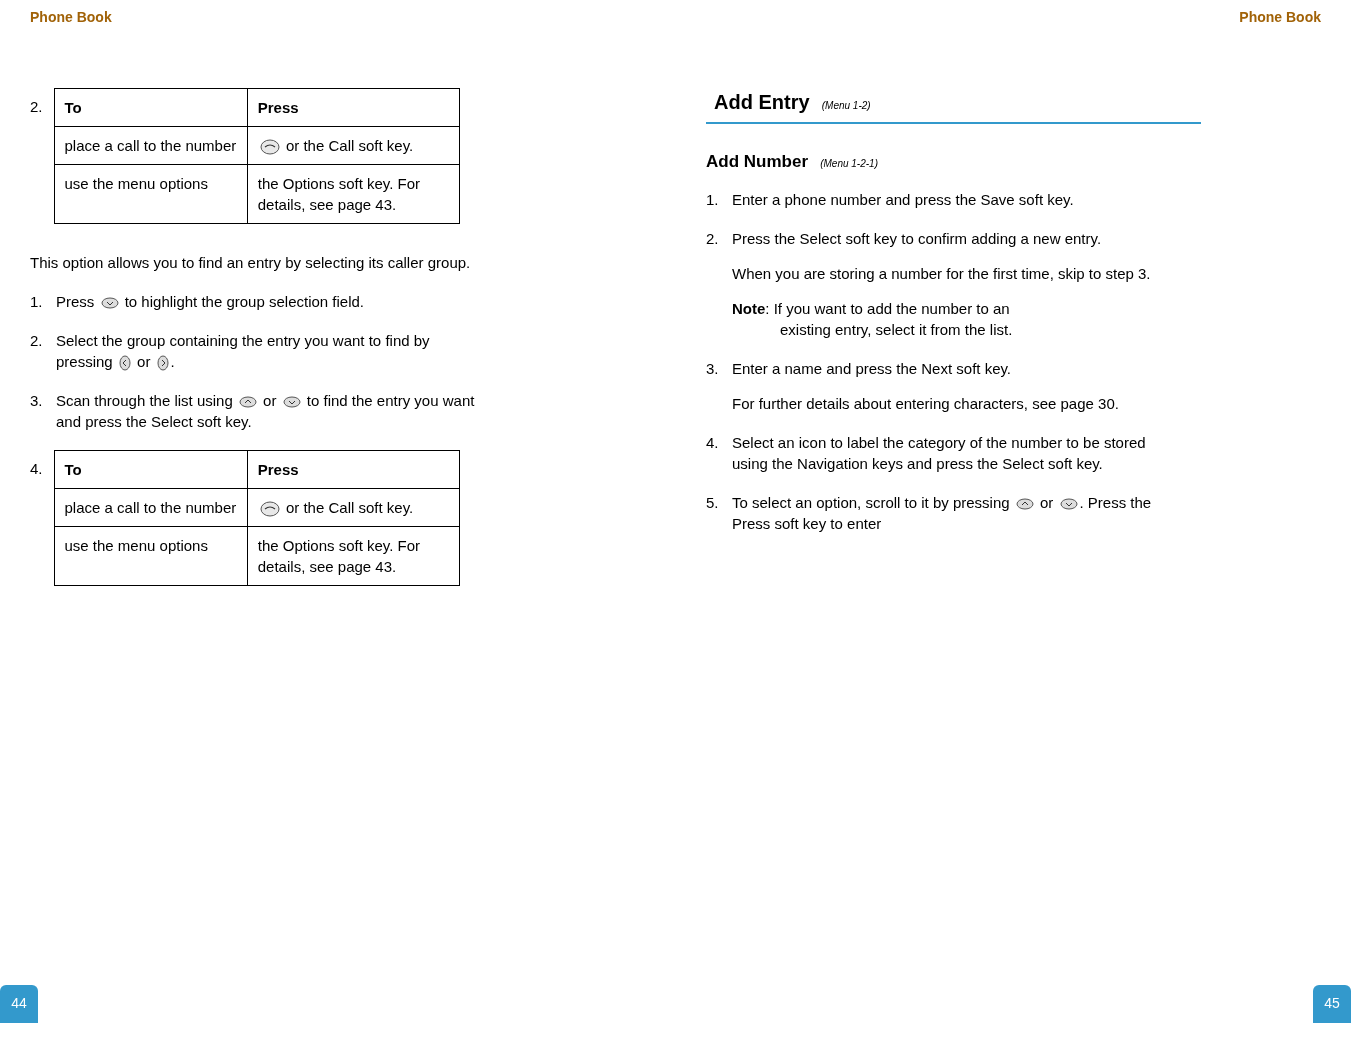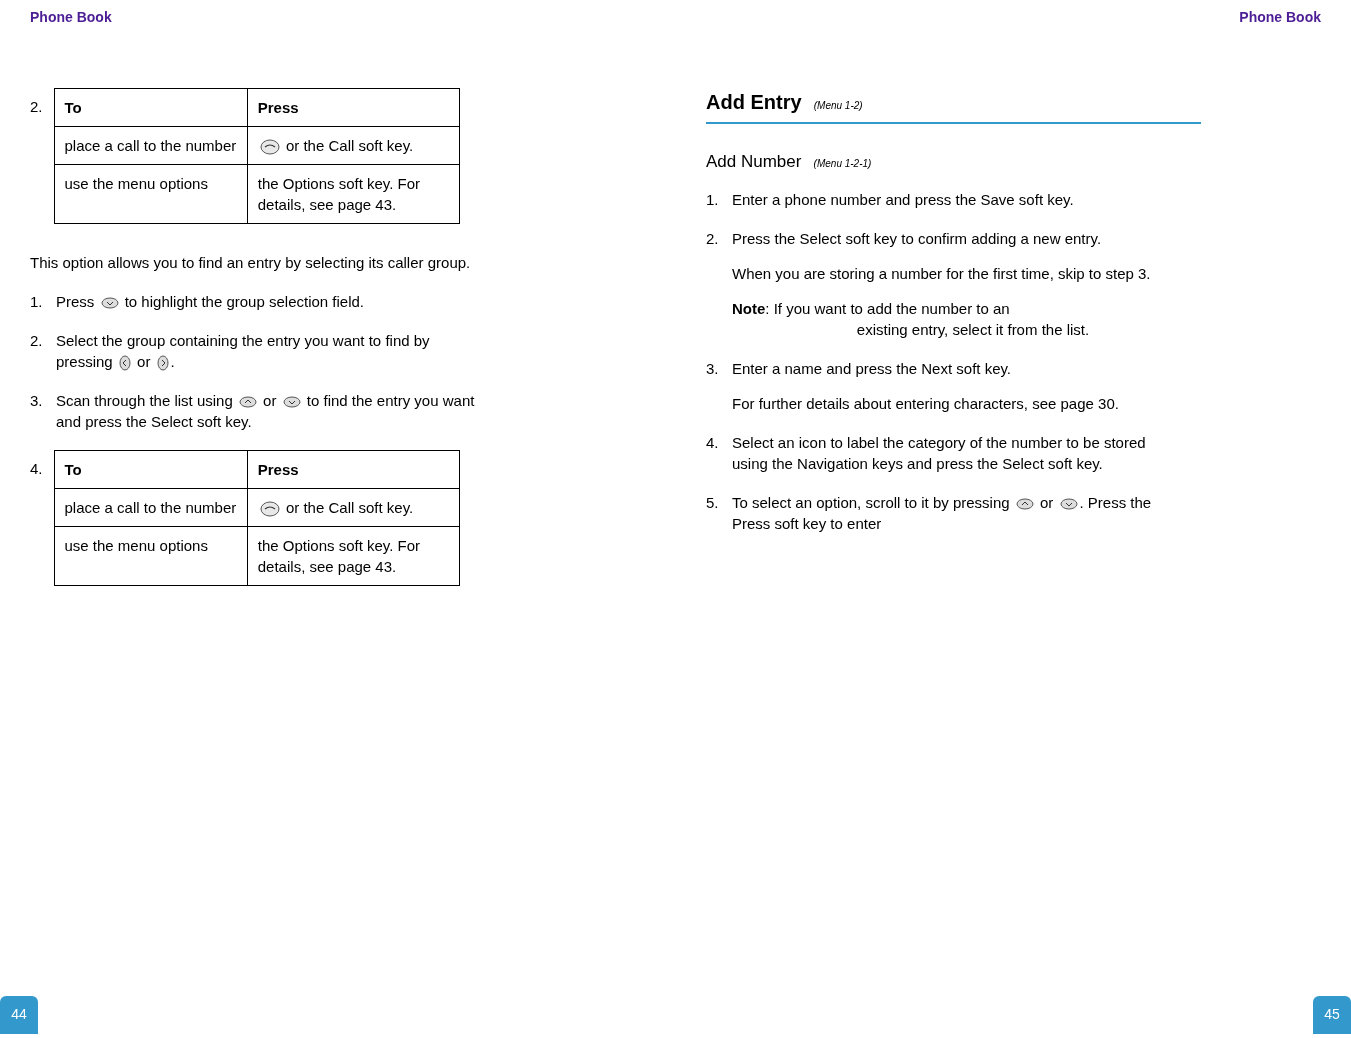--- a/index.html
+++ b/index.html
@@ -16,30 +16,30 @@
   .page {
     position: absolute;
     top: 0;
     width: 675px;
     height: 1038px;
     padding: 8px 30px 0 30px;
   }
   .page-left { left: 0; }
   .page-right { left: 676px; }
   .header {
-    color: #4c1d95;
+    color: #a16207;
     font-size: 14px;
     font-weight: bold;
     margin-bottom: 60px;
   }
   .page-left .header { text-align: left; }
   .page-right .header { text-align: right; }
   .page-number {
     position: absolute;
-    bottom: 4px;
+    bottom: 15px;
     width: 38px;
     height: 38px;
     background: #3399cc;
     color: #fff;
     font-size: 14px;
     display: flex;
     align-items: center;
     justify-content: center;
     border-radius: 6px 6px 0 0;
   }
@@ -81,20 +81,21 @@
   h2.section {
     font-size: 18px;
     font-weight: bold;
     margin-top: 8px;
     margin-bottom: 14px;
   }
   h1.main-section {
     font-size: 20px;
     font-weight: bold;
     display: inline;
+    margin-left: 8px;
   }
   .title-row {
     border-bottom: 2px solid #3399cc;
     padding-bottom: 6px;
     margin-bottom: 18px;
   }
   .menu-tag {
     font-style: italic;
     font-size: 10px;
     margin-left: 8px;
@@ -112,21 +113,21 @@
     left: 0;
     top: 0;
   }
   ol > li p { margin-bottom: 14px; }
   ol > li p:last-child { margin-bottom: 0; }
   .note-block {
     margin-top: 14px;
     padding-left: 0;
   }
   .note-block .note-label { font-weight: bold; }
-  .note-indent { display: block; padding-left: 48px; text-align: center; }
+  .note-indent { display: block; padding-left: 48px; }
   .icon {
     display: inline-flex;
     vertical-align: middle;
     margin: 0 2px;
   }
   .strong { font-weight: normal; margin-top: 8px; }
   svg { display: inline-block; vertical-align: middle; }
 </style>
 </head>
 <body>
@@ -249,21 +250,21 @@
   <div class="header">Phone Book</div>
   <div class="content">
 
     <div class="title-row">
       <h1 class="main-section">Add Entry</h1>
       <span class="menu-tag">(Menu 1-2)</span>
     </div>
 
 
     <div style="margin-top:26px;margin-bottom:16px;">
-      <span style="font-weight:normal;font-size:17px;">Add Number</span>
+      <span style="font-weight:bold;font-size:17px;">Add Number</span>
       <span class="menu-tag">(Menu 1-2-1)</span>
     </div>
 
     <ol>
       <li>
         <span class="num">1.</span>
         <p><span>Enter a phone number and press the </span><span class="strong">Save</span><span> soft key.</span></p>
       </li>
       <li>
         <span class="num">2.</span>

